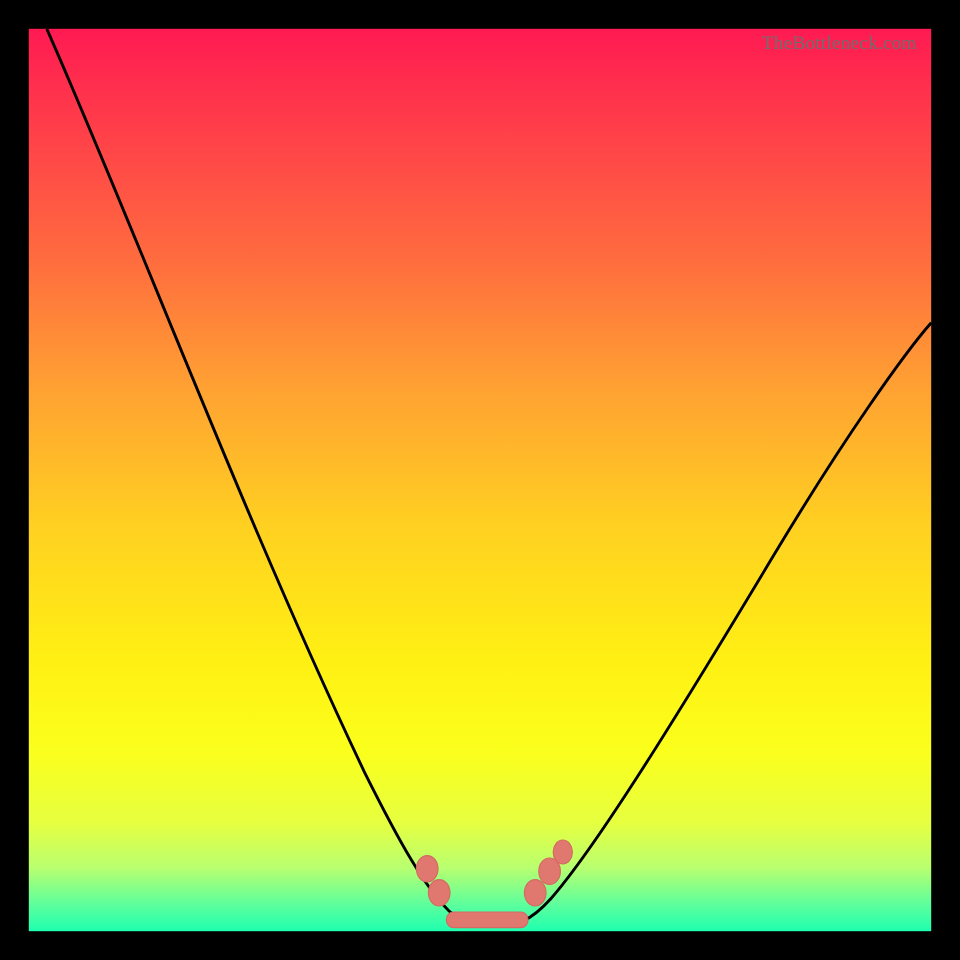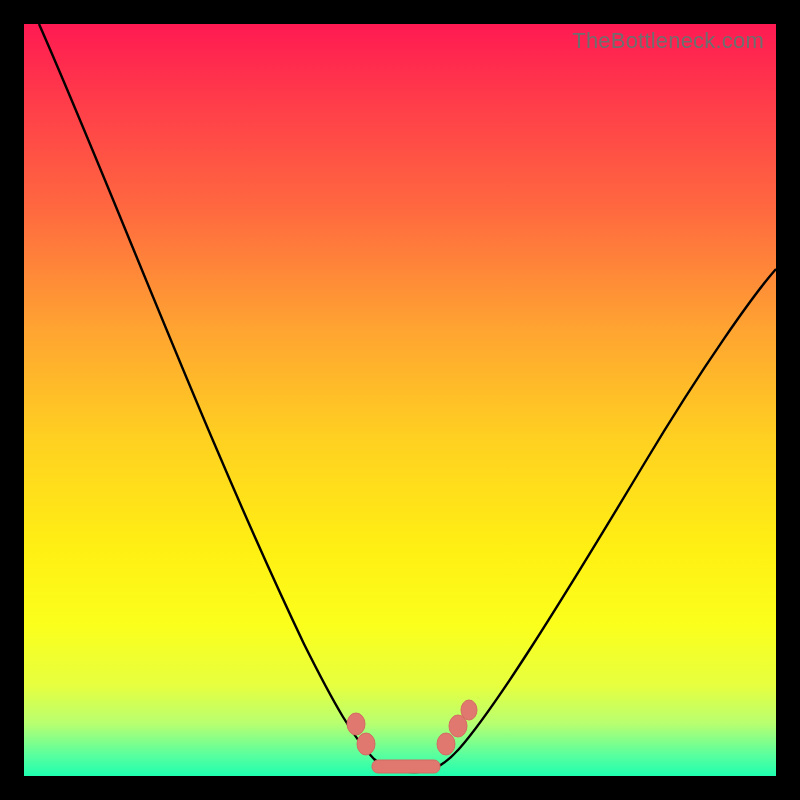--- a/index.html
+++ b/index.html
@@ -28,22 +28,22 @@
       #e6ff40 88%,
       #b8ff70 93%,
       #5eff9c 97%,
       #1fffb0 100%
     );
   }
   .watermark {
     position: absolute;
     top: 4px;
     right: 12px;
-    font-family: Liberation Sans, sans-serif;
-    font-size: 22px;
+    font-family: Liberation Serif, serif;
+    font-size: 16px;
     color: #6e6e6e;
     letter-spacing: 0.2px;
     user-select: none;
   }
   svg.curve {
     position: absolute;
     left: 0;
     top: 0;
     width: 752px;
     height: 752px;

